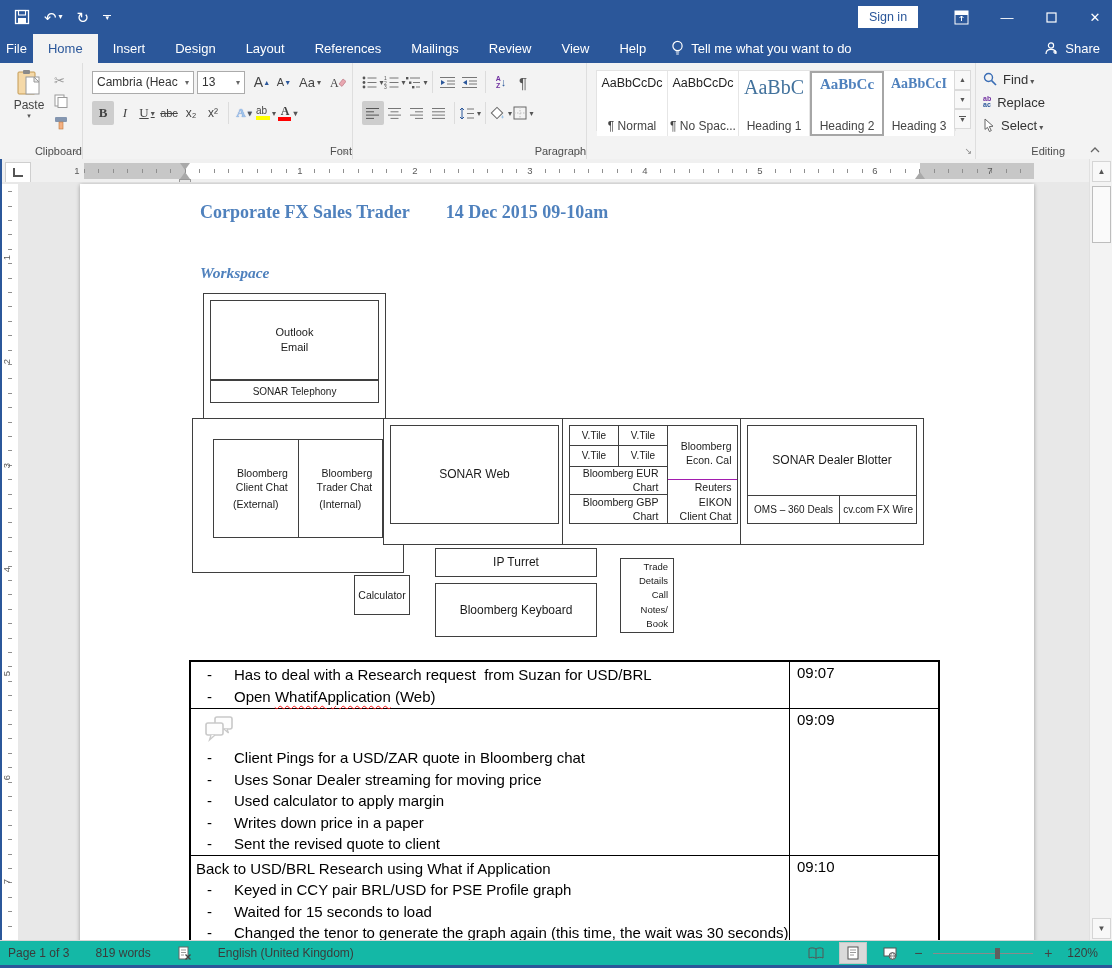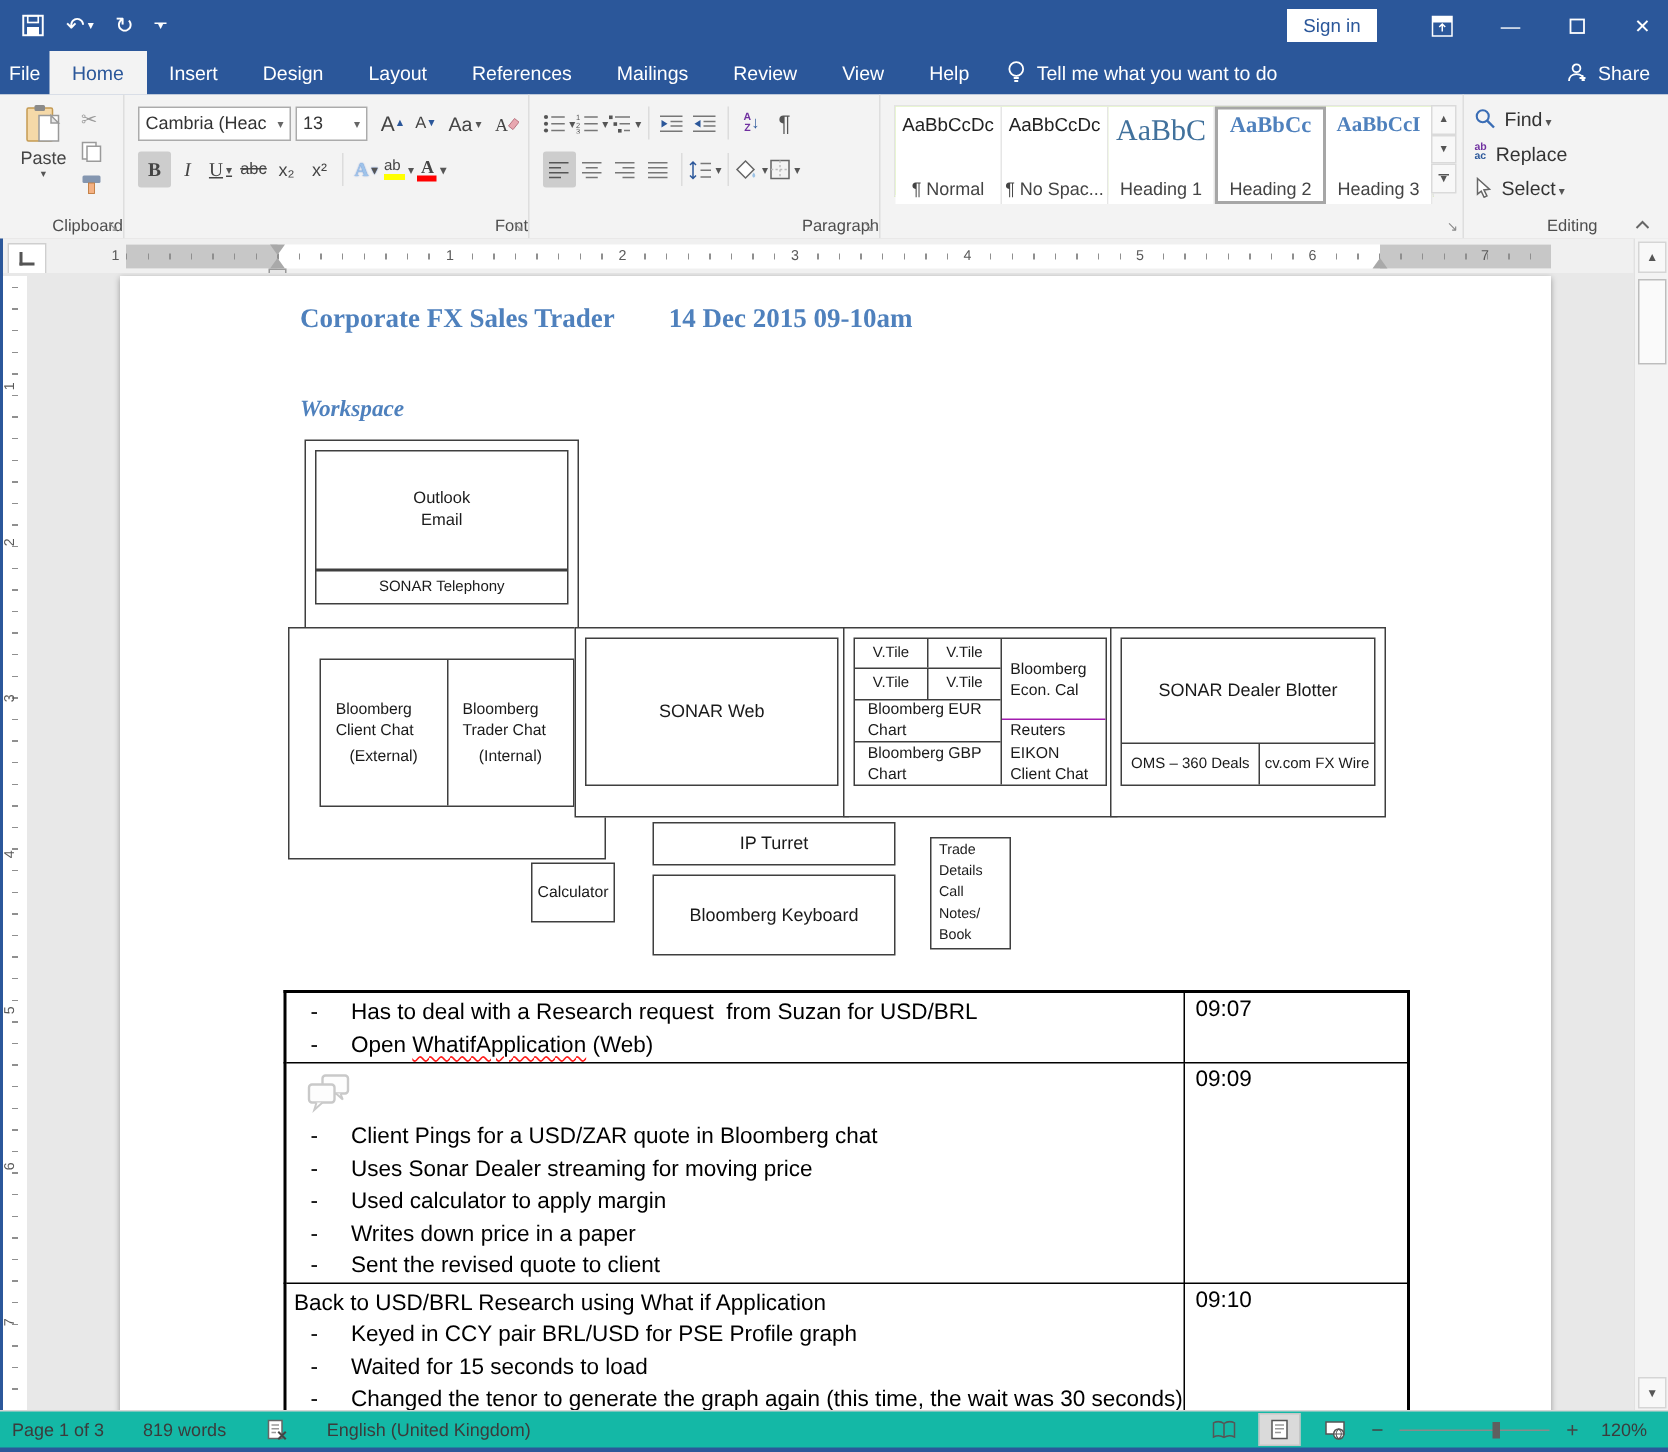--- a/index.html
+++ b/index.html
@@ -62,21 +62,21 @@
   .edgeblue{position:absolute;left:0;top:159px;bottom:0;width:2px;background:#2b579a}
 
   
   .canvas{position:absolute;left:0;top:182px;right:0;bottom:27px;overflow:hidden;background:#e8e8e8}
   .page{position:absolute;left:80px;top:2px;width:954px;height:1200px;background:#fff;box-shadow:0 1px 4px rgba(0,0,0,.35)}
   .doc-title{position:absolute;left:120px;top:18px;font-family:"Liberation Serif",serif;font-weight:bold;font-size:18px;color:#4f81bd}
   .doc-title .date{margin-left:36px}
   .doc-h2{position:absolute;left:120px;top:80px;font-family:"Liberation Serif",serif;font-weight:bold;font-style:italic;font-size:15.5px;color:#4f81bd}
 
   .wbox{position:absolute;border:1px solid #3f3f3f;background:#fff}
-  .wbox .lbl{font-size:11px;color:#1a1a1a;text-align:left;line-height:1.35}
+  .wbox .lbl{font-size:11px;color:#1a1a1a;text-align:right;line-height:1.35}
   .inner{border:1px solid #3f3f3f}
   .cflex{display:flex;align-items:center;justify-content:center;text-align:center}
 
   
   table.evt{position:absolute;left:109px;top:476px;border-collapse:collapse;table-layout:fixed;width:739px;font-size:15px;color:#000}
   table.evt td{border:1.5px solid #000;vertical-align:top;padding:0}
   table.evt{border:2px solid #000}
   .c1{width:598px}
   .c2{width:141px;padding:2px 0 0 7px !important;font-size:15px}
   .bl{position:relative;padding-left:43px;line-height:21.5px;white-space:pre-wrap}

